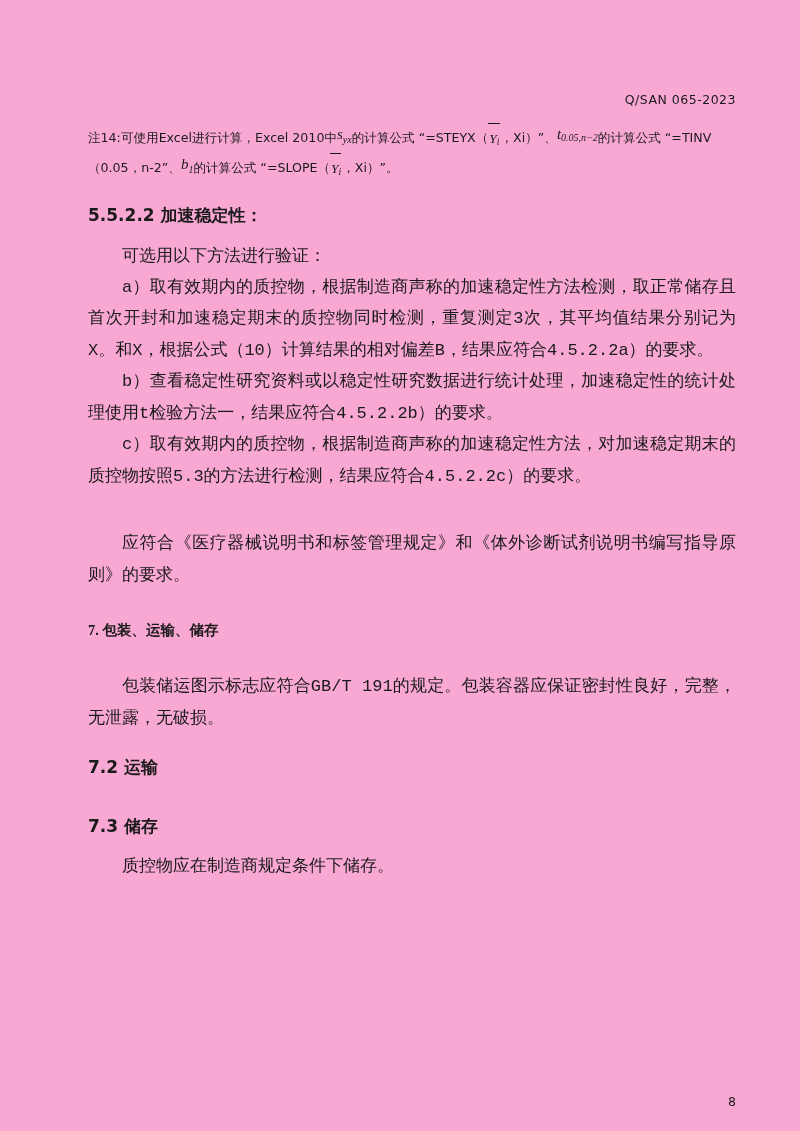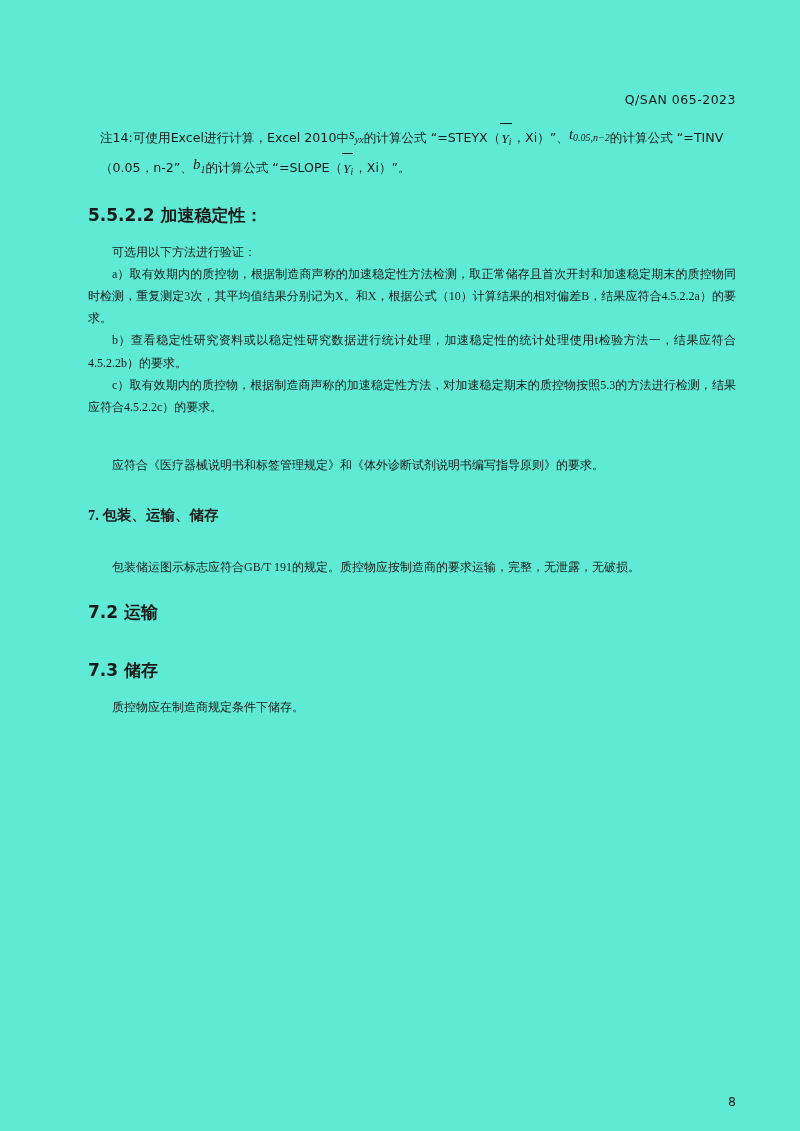--- a/index.html
+++ b/index.html
@@ -4,21 +4,21 @@
 <style>
   html, body {
     margin: 0;
     padding: 0;
     background: #b8b8b8;
   }
   .page {
     position: relative;
     width: 800px;
     height: 1131px;
-    background: #5eead4;
+    background: #f9a8d4;
     margin: 0 auto;
     overflow: hidden;
     font-family: "Liberation Serif", serif;
     color: #1a1a1a;
   }
   .page-inner {
     position: absolute;
     left: 88px;
     top: 0;
     width: 648px;
@@ -38,28 +38,27 @@
     position: absolute;
     top: 122px;
     left: 0;
     width: 648px;
   }
   .note {
     font-size: 12.6px;
     line-height: 2.0;
     text-align: justify;
     font-family: "Liberation Sans", sans-serif;
-    margin-left: 12px;
   }
   .note .cn { font-family: "DejaVu Sans", sans-serif; }
   .para {
-    font-size: 12px;
+    font-size: 17px;
     line-height: 1.85;
     text-align: justify;
-    font-family: Liberation Serif, serif;
+    font-family: Liberation Mono, monospace;
   }
   .indent { text-indent: 2em; }
   .sec-head {
     font-size: 17px;
     font-family: "DejaVu Sans", sans-serif;
     font-weight: bold;
     line-height: 1.8;
   }
   .sec-head-lg {
     font-size: 14.5px;
@@ -165,21 +164,21 @@
 
       <div class="gap-l"></div>
 
       <div class="sec-head-lg">7. 包装、运输、储存</div>
 
       <div class="gap-m"></div>
 
 
       <div class="gap-s"></div>
 
-      <div class="para indent">包装储运图示标志应符合GB/T 191的规定。质控物应按制造商的要求运输，完整，无泄露，无破损。</div>
+      <div class="para indent">包装储运图示标志应符合GB/T 191的规定。包装容器应保证密封性良好，完整，无泄露，无破损。</div>
 
       <div class="gap-m"></div>
 
       <div class="sec-head">7.2 运输</div>
 
       <div class="gap-s"></div>
 
 
       <div class="gap-m"></div>
 

